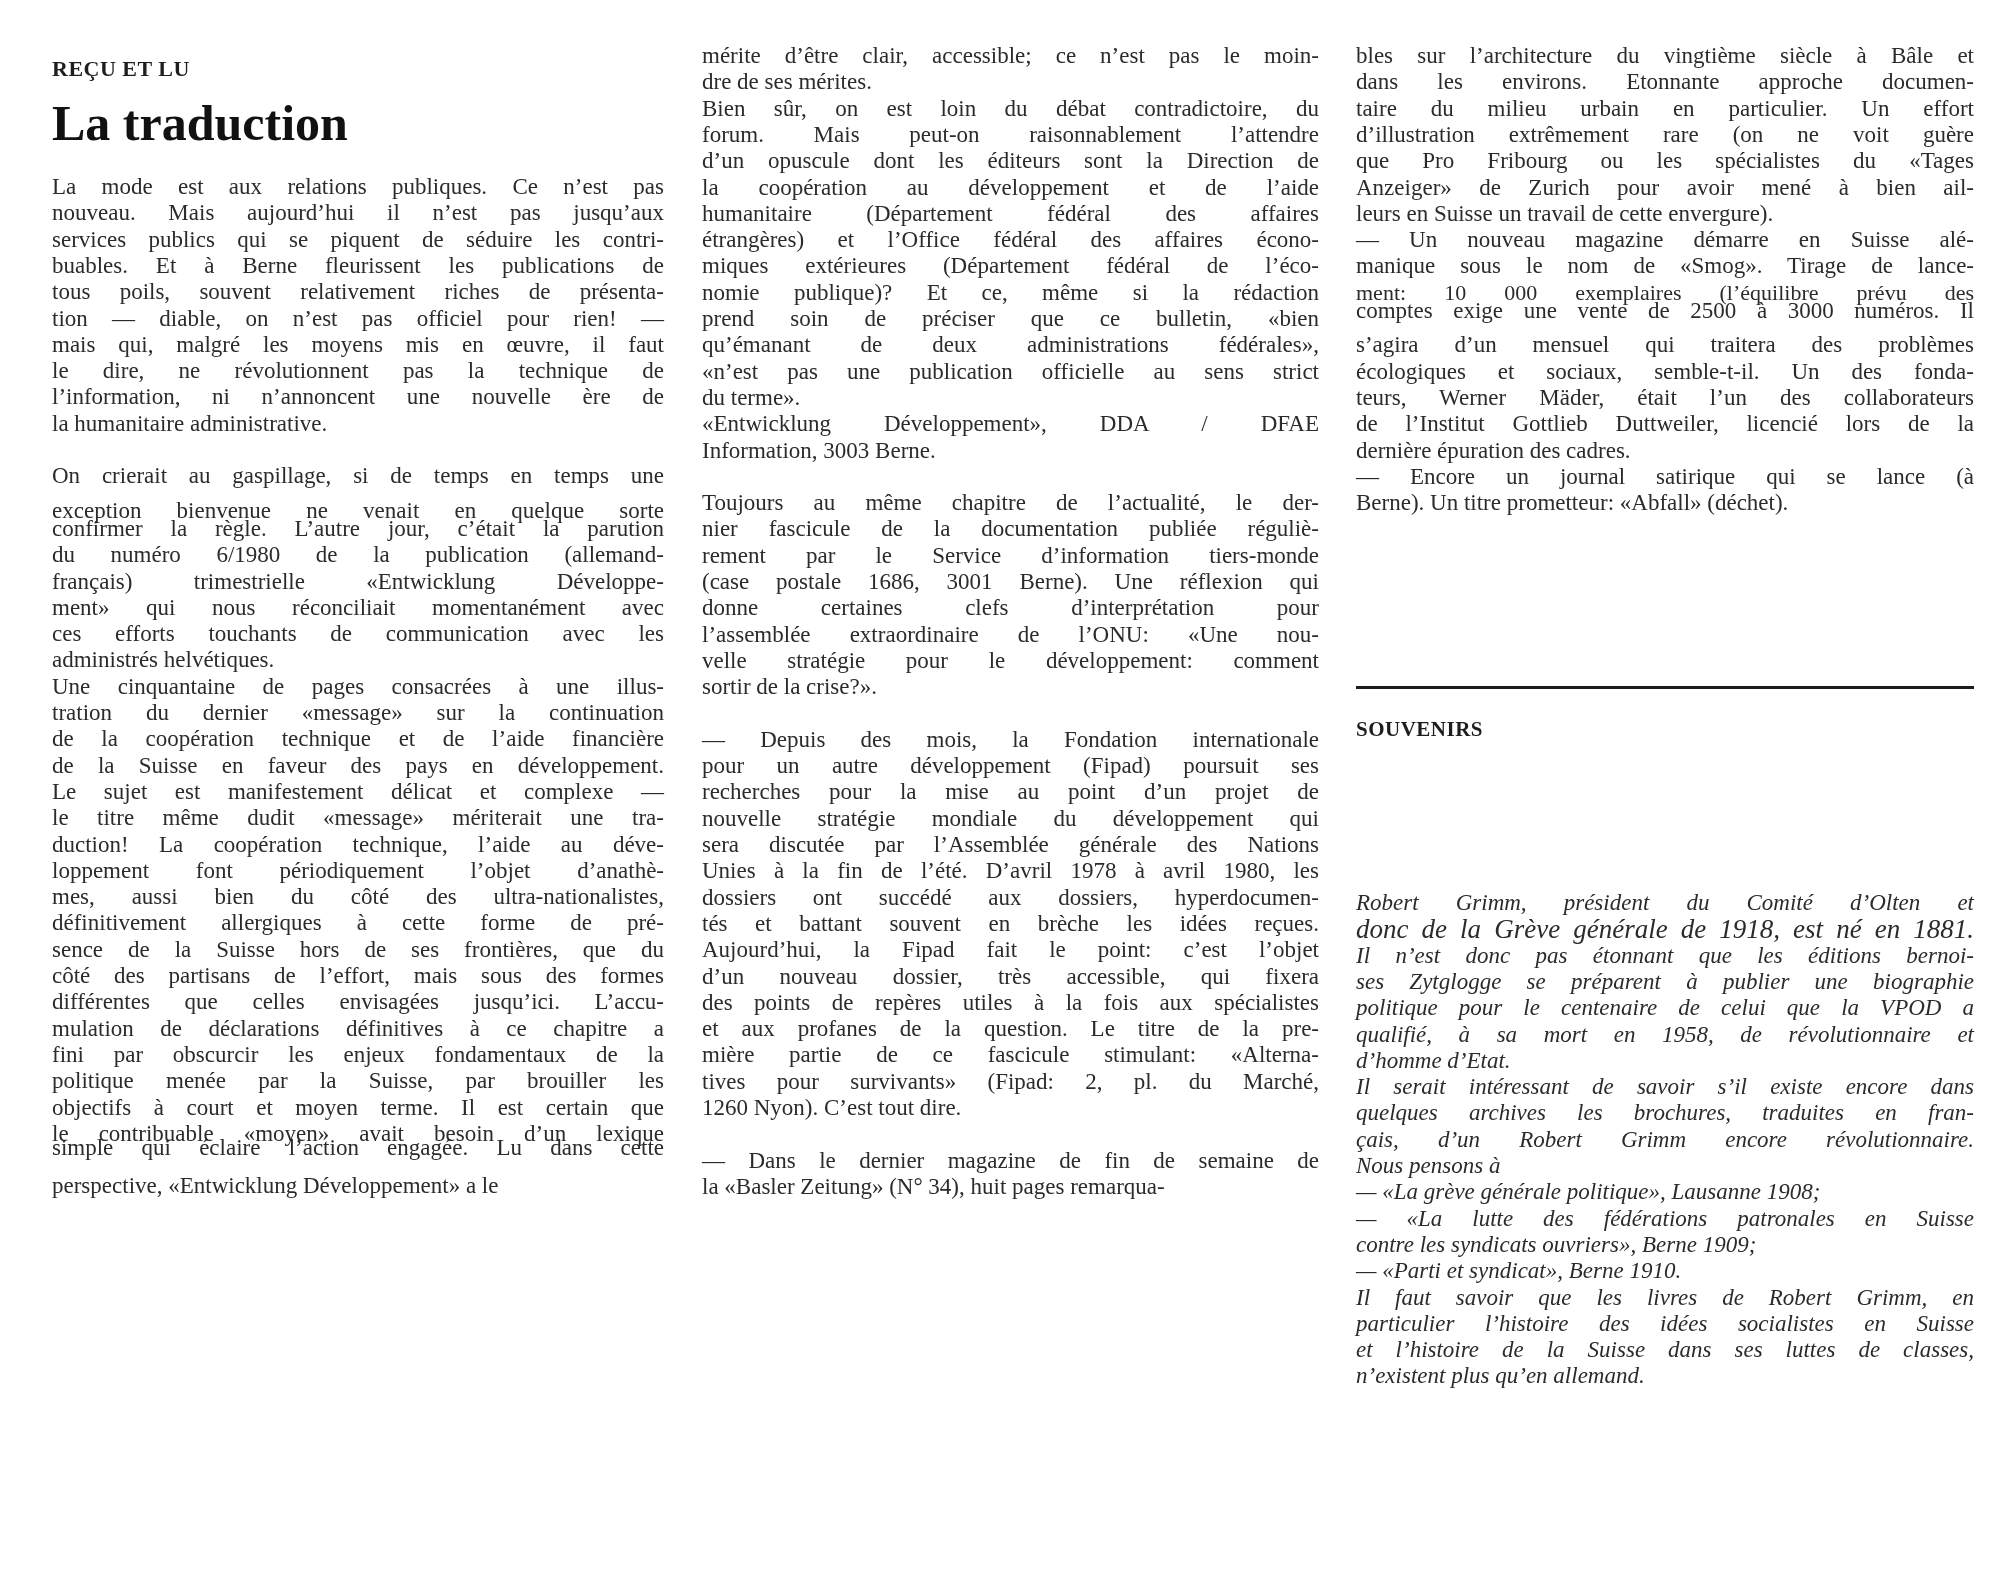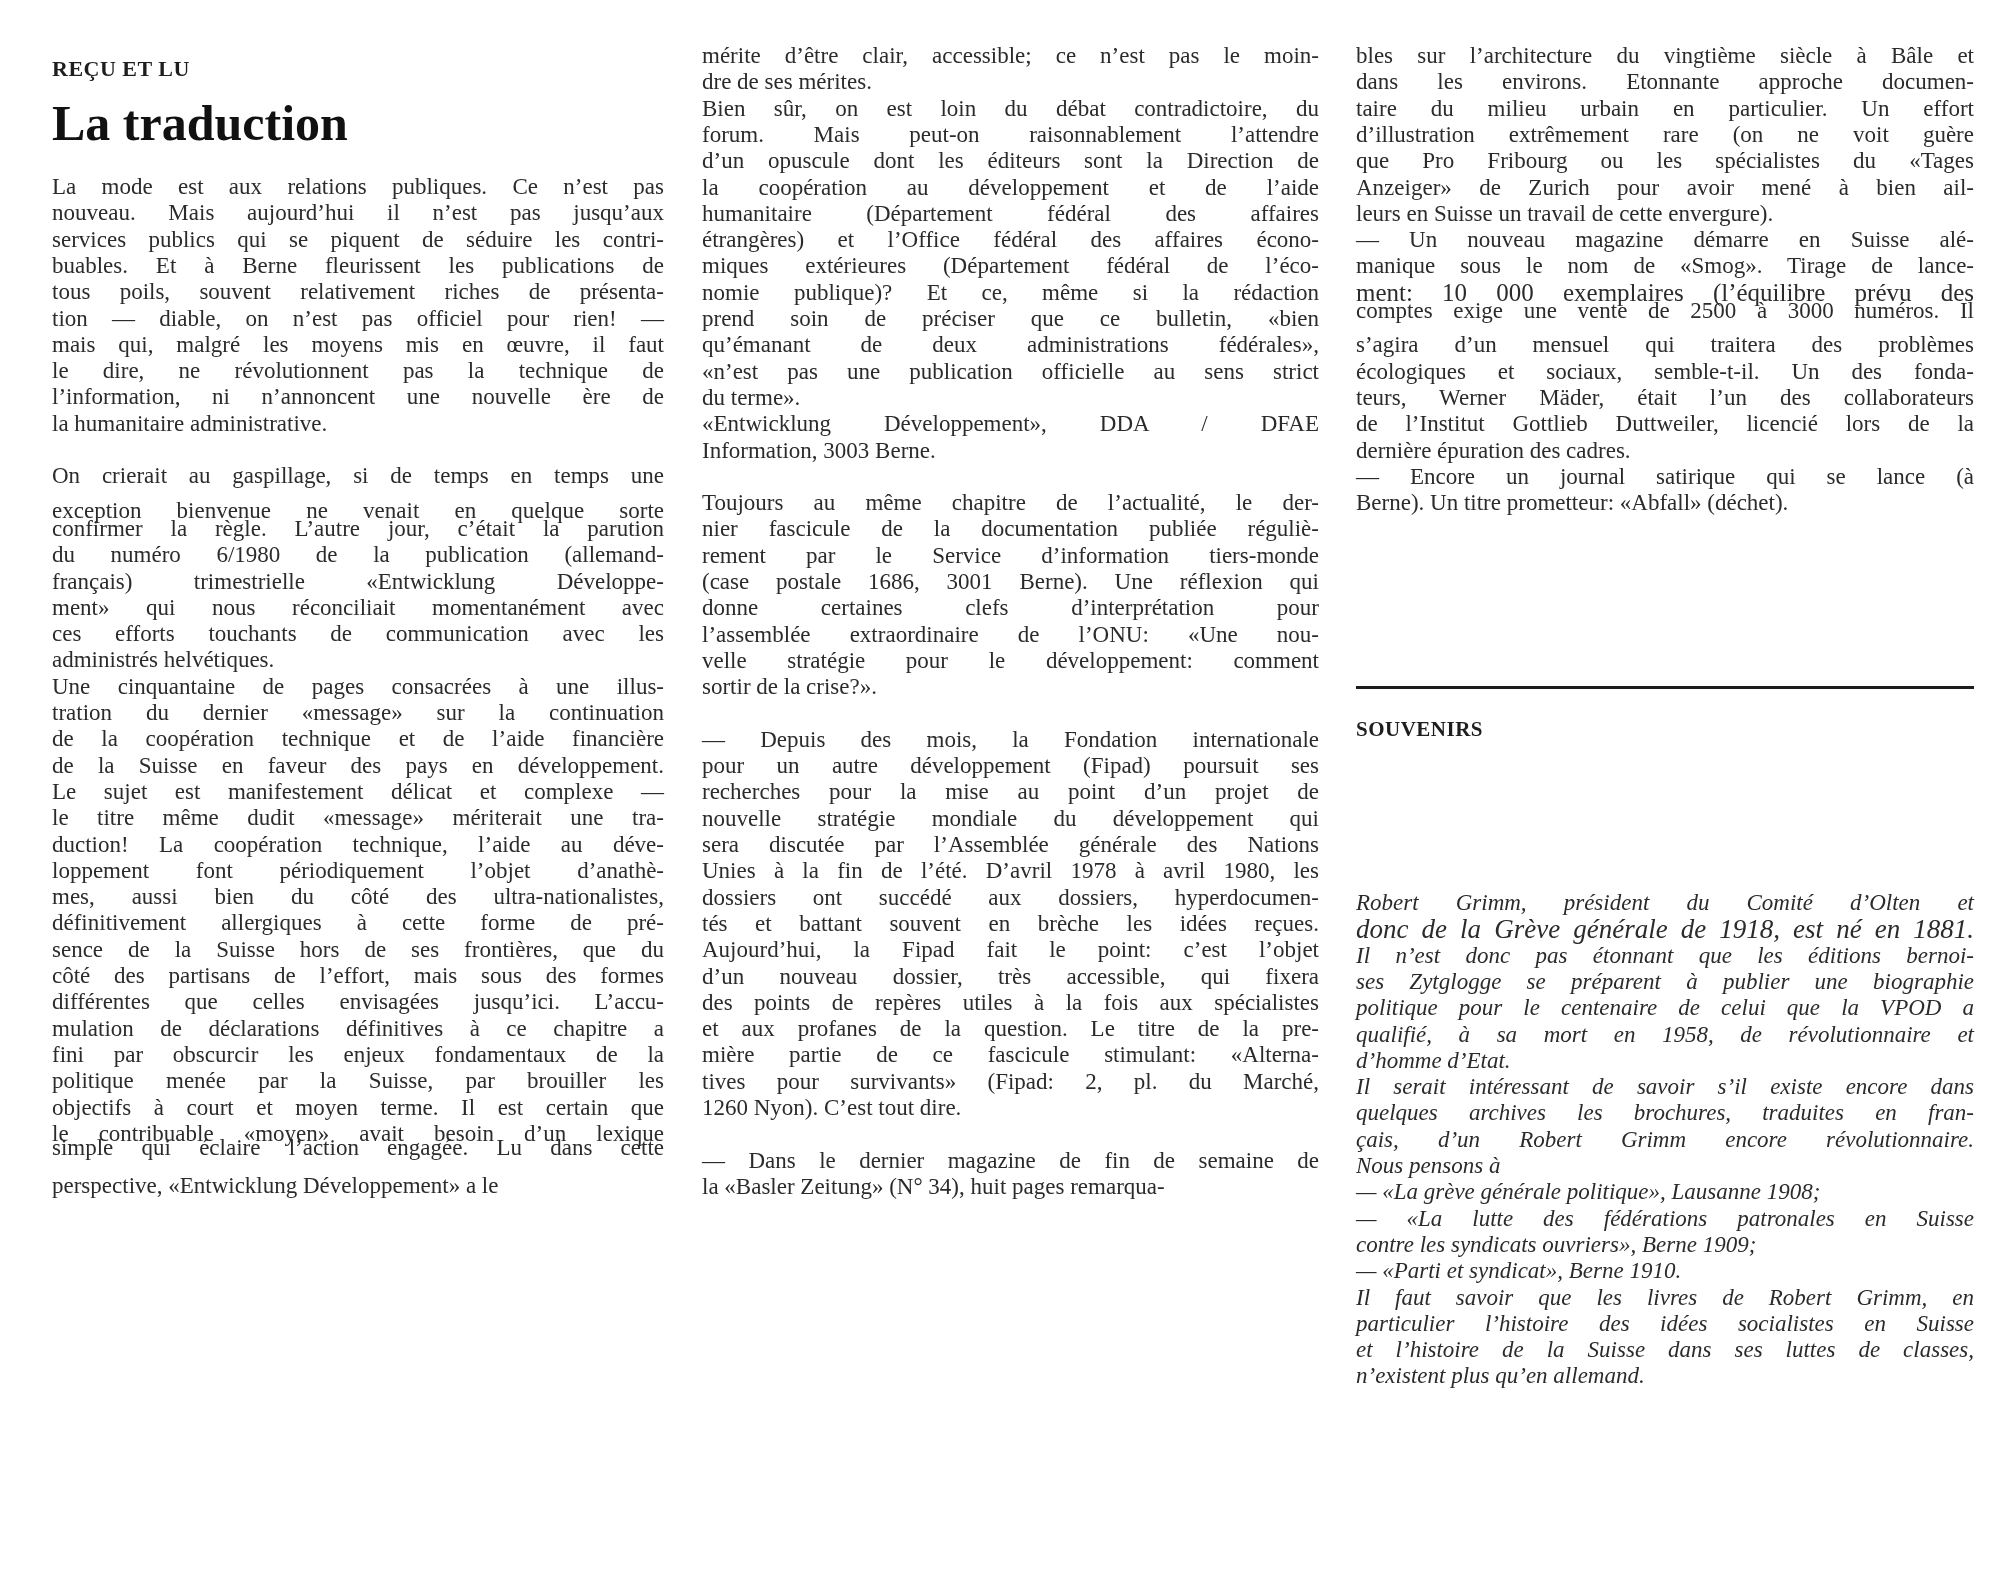--- a/index.html
+++ b/index.html
@@ -170,21 +170,21 @@
   <div id="col3-body">
       <div class="line" style="top: 43px; line-height: 26px; font-size: 23px;">bles sur l’architecture du vingtième siècle à Bâle et</div>
       <div class="line" style="top: 69.3px; line-height: 26px; font-size: 23px;">dans les environs. Etonnante approche documen-</div>
       <div class="line" style="top: 95.6px; line-height: 26px; font-size: 23px;">taire du milieu urbain en particulier. Un effort</div>
       <div class="line" style="top: 121.9px; line-height: 26px; font-size: 23px;">d’illustration extrêmement rare (on ne voit guère</div>
       <div class="line" style="top: 148.2px; line-height: 26px; font-size: 23px;">que Pro Fribourg ou les spécialistes du «Tages</div>
       <div class="line" style="top: 174.5px; line-height: 26px; font-size: 23px;">Anzeiger» de Zurich pour avoir mené à bien ail-</div>
       <div class="line last" style="top: 200.8px; line-height: 26px; font-size: 23px;">leurs en Suisse un travail de cette envergure).</div>
       <div class="line" style="top: 227.1px; line-height: 26px; font-size: 23px;">— Un nouveau magazine démarre en Suisse alé-</div>
       <div class="line" style="top: 253.4px; line-height: 26px; font-size: 23px;">manique sous le nom de «Smog». Tirage de lance-</div>
-      <div class="line" style="top: 279.7px; line-height: 26px; font-size: 25px;">ment: 10 000 exemplaires (l’équilibre prévu des</div>
+      <div class="line" style="top: 279.7px; line-height: 26px; font-size: 22px;">ment: 10 000 exemplaires (l’équilibre prévu des</div>
       <div class="line" style="top: 298px; line-height: 26px; font-size: 23px;">comptes exige une vente de 2500 à 3000 numéros. Il</div>
       <div class="line" style="top: 332.3px; line-height: 26px; font-size: 23px;">s’agira d’un mensuel qui traitera des problèmes</div>
       <div class="line" style="top: 358.6px; line-height: 26px; font-size: 23px;">écologiques et sociaux, semble-t-il. Un des fonda-</div>
       <div class="line" style="top: 384.9px; line-height: 26px; font-size: 23px;">teurs, Werner Mäder, était l’un des collaborateurs</div>
       <div class="line" style="top: 411.2px; line-height: 26px; font-size: 23px;">de l’Institut Gottlieb Duttweiler, licencié lors de la</div>
       <div class="line last" style="top: 437.5px; line-height: 26px; font-size: 23px;">dernière épuration des cadres.</div>
       <div class="line" style="top: 463.8px; line-height: 26px; font-size: 23px;">— Encore un journal satirique qui se lance (à</div>
       <div class="line last" style="top: 490.1px; line-height: 26px; font-size: 23px;">Berne). Un titre prometteur: «Abfall» (déchet).</div>
     </div>
   <div class="kicker" style="top:717px;left:0;font-size:21px;">SOUVENIRS</div>

